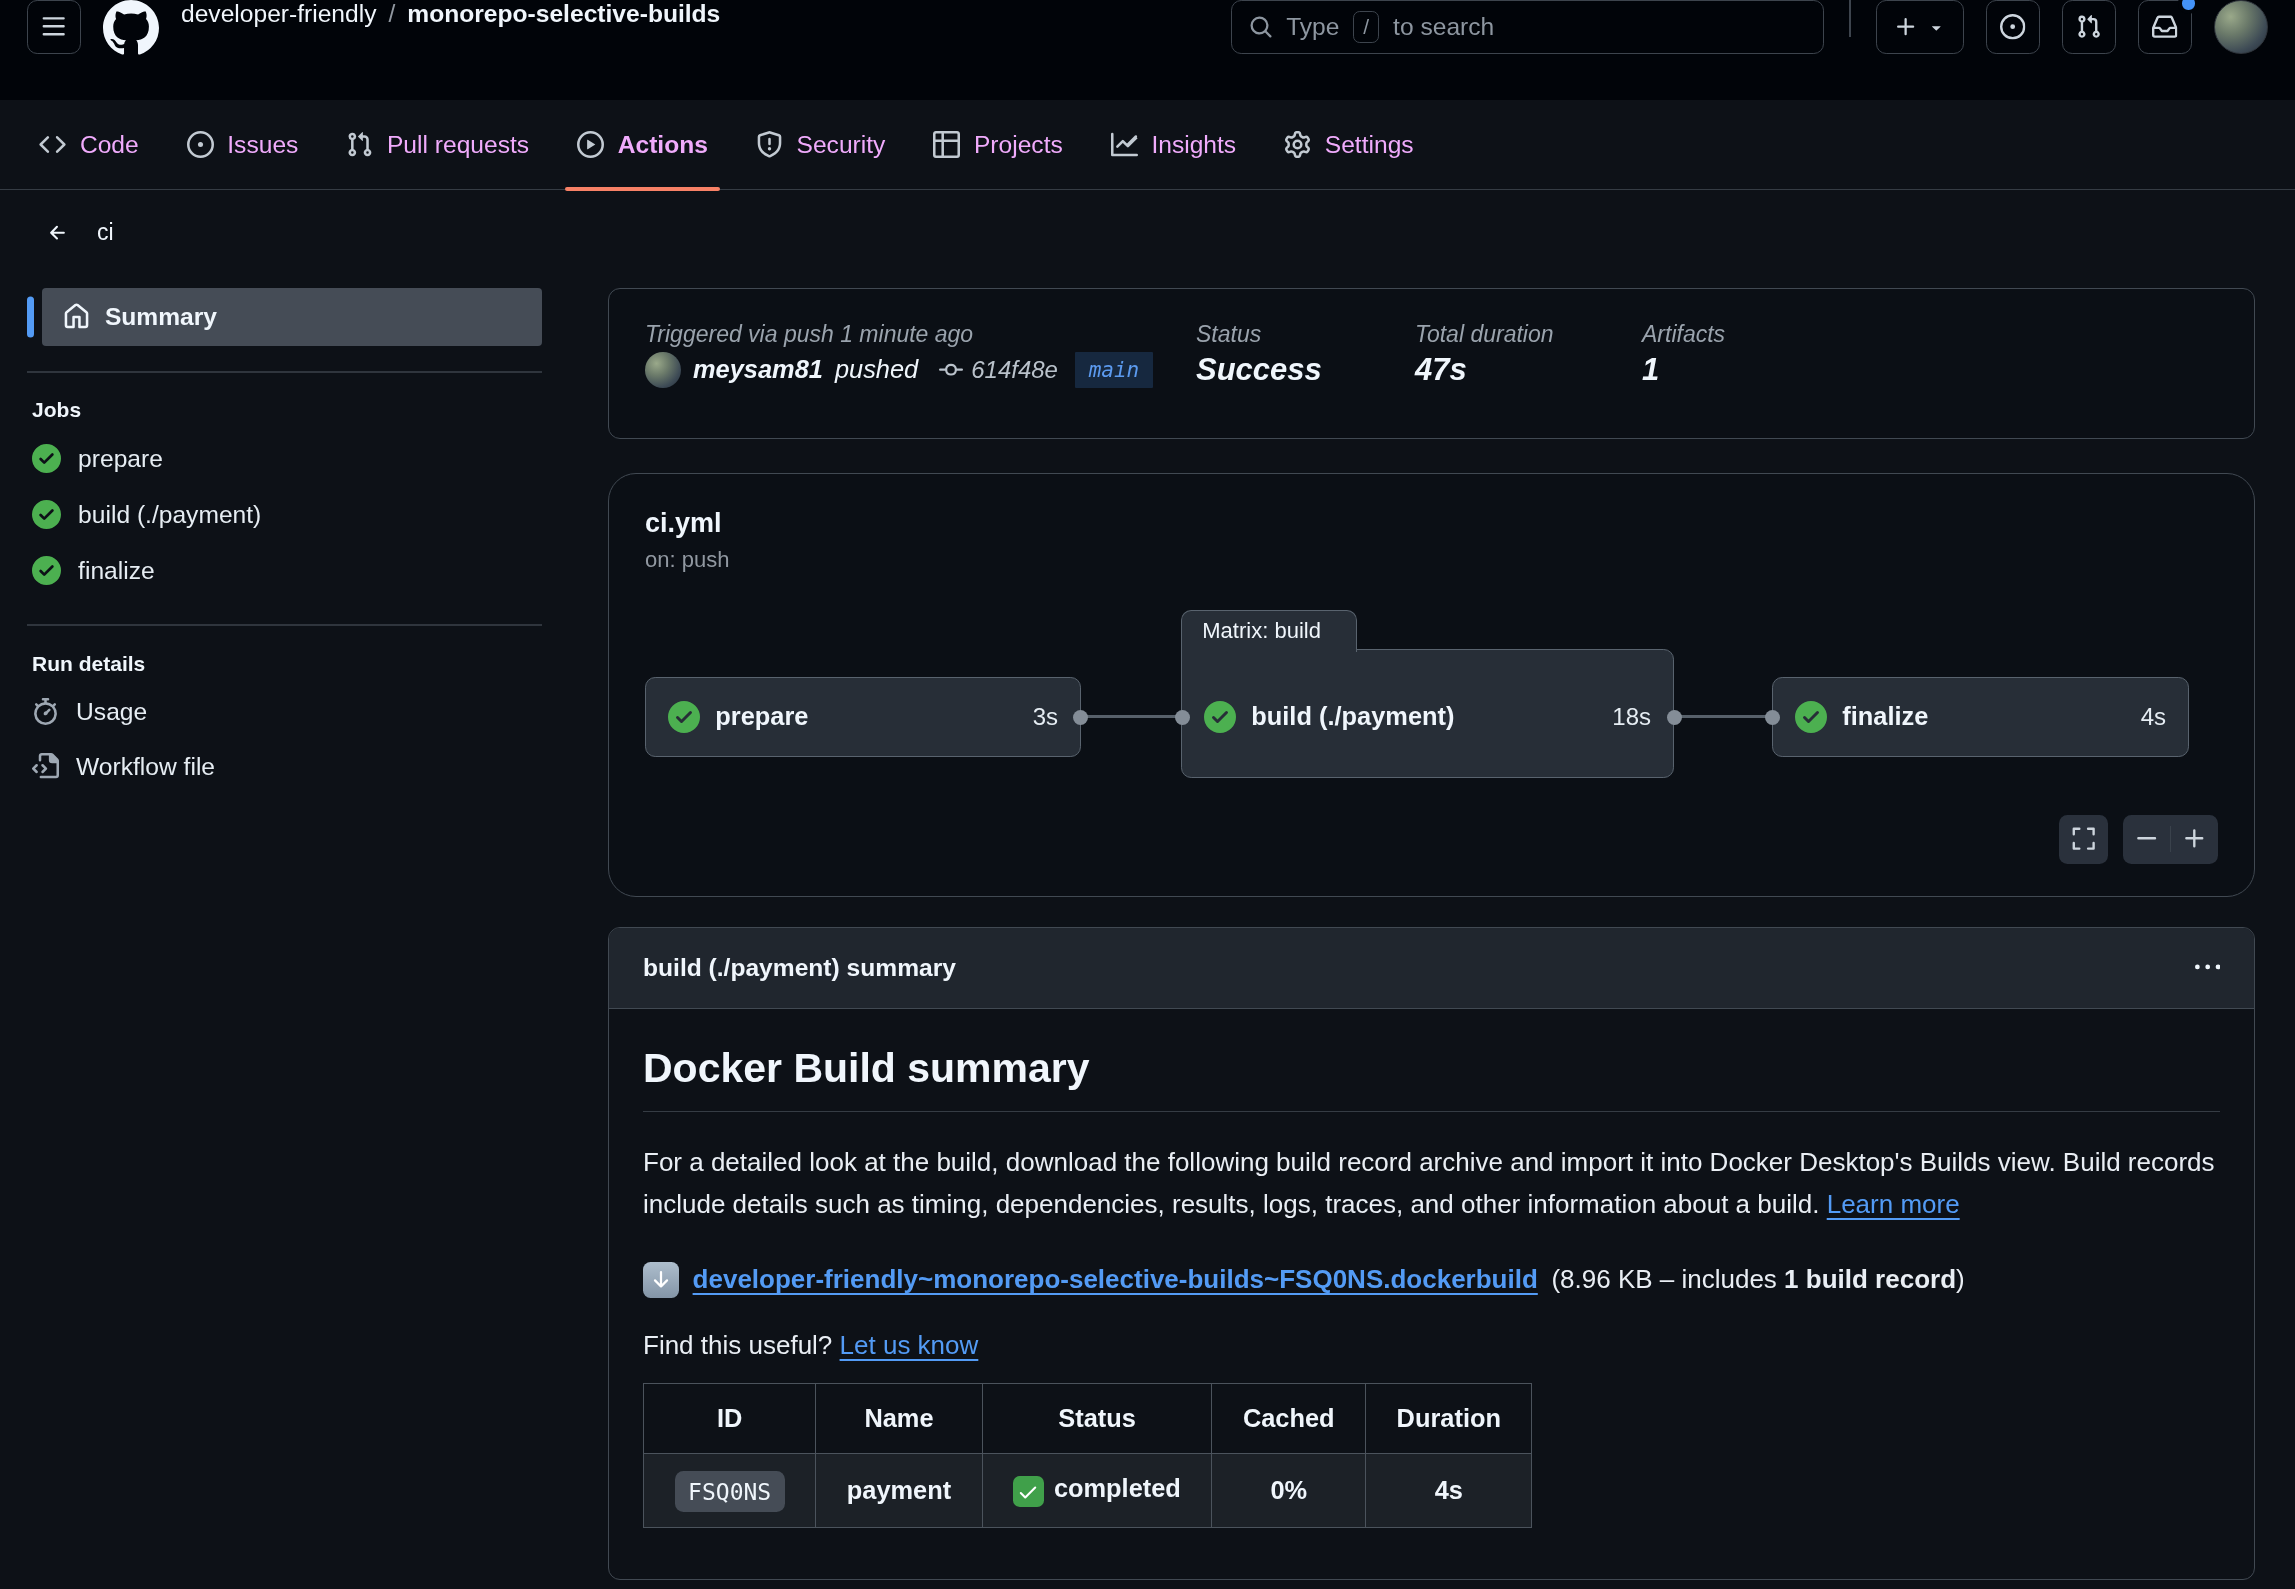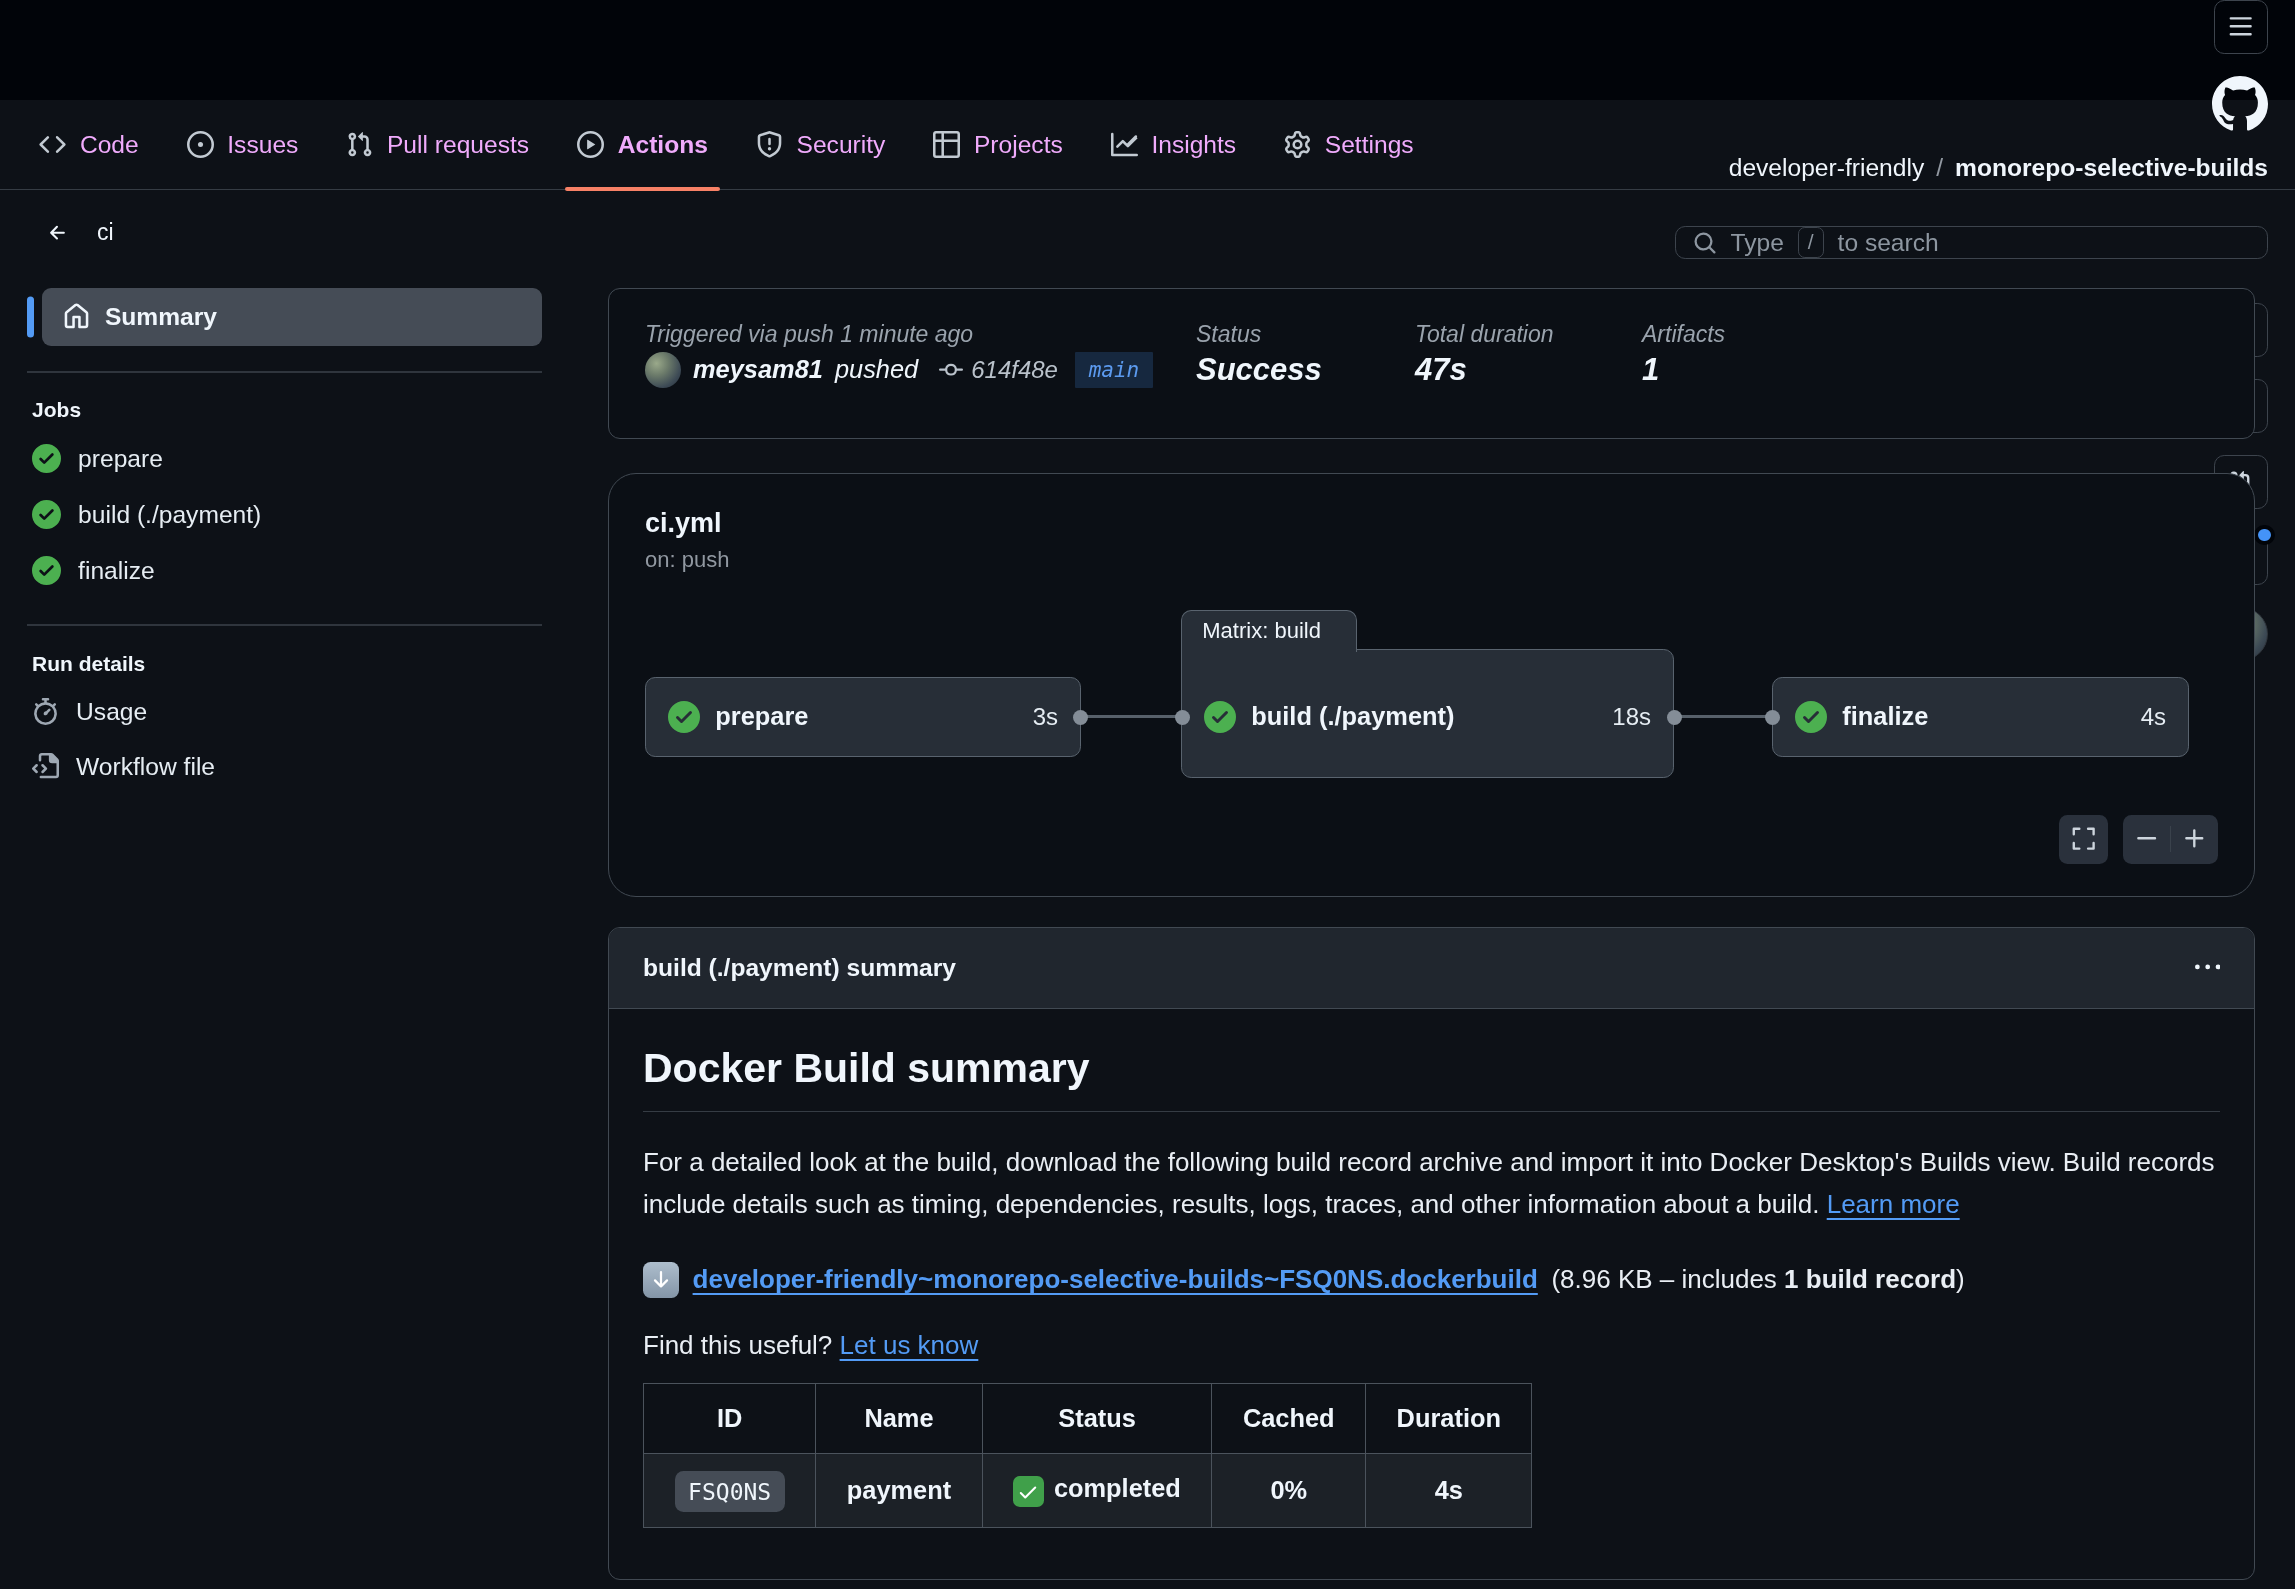--- a/index.html
+++ b/index.html
@@ -6,22 +6,22 @@
   html,body { width:2295px; height:1590px; overflow:hidden; }
   body {
     background:#0d1117; color:#e6edf3;
     font-family:"Liberation Sans", sans-serif;
     -webkit-font-smoothing:antialiased;
   }
   svg { display:block; }
 
   
   .gh-header {
-    height:100px; background:#010409; display:flex; align-items:flex-end;
-    padding:0 27px; gap:22px;flex-direction:column;
+    height:100px; background:#010409; display:flex; align-items:flex-start;
+    padding:0 27px; gap:22px;
   }
   .icon-btn {
     width:54px; height:54px; border:1.7px solid #3d444d; border-radius:10.2px;
     background:transparent; display:flex; align-items:center; justify-content:center;
     color:#cdd5dd; cursor:pointer; flex:0 0 auto; position:relative;
   }
   .gh-logo { width:56px; height:56px; color:#f0f6fc; display:flex; align-items:center; }
   .breadcrumb { font-size:24.6px; display:flex; align-items:center; gap:12px; white-space:nowrap; }
   .breadcrumb .owner { color:#f0f6fc; }
   .breadcrumb .sep { color:#9198a1; }
@@ -81,21 +81,21 @@
   .kebab-btn { width:68px; padding:0; }
 
   
   .layout { position:relative; }
   .sidebar { position:absolute; left:27px; top:41px; width:515px; }
   .main-col { position:absolute; left:608px; top:41px; width:1647px; }
 
   
   .summary-item { position:relative; padding-left:15.3px; }
   .summary-pill {
-    background:#454c56; border-radius:9px; height:58px; display:flex; align-items:center;
+    background:#454c56; border-radius:4px; height:58px; display:flex; align-items:center;
     gap:15.3px; padding:0 20.3px; color:#f0f6fc; font-size:24.6px; font-weight:600; cursor:pointer;
   }
   .summary-accent {
     position:absolute; left:0; top:50%; transform:translateY(-50%);
     width:6.8px; height:41px; border-radius:5.1px; background:#539bf5;
   }
   .side-divider { height:1.7px; background:#2f353d; margin:25.4px 0; }
   .side-heading { font-size:21px; font-weight:700; color:#f0f6fc; margin:5.1px 0 8.5px 5.1px; }
   .job-item, .detail-item {
     display:flex; align-items:center; gap:17px; padding:13.6px 5.1px; font-size:24.6px;

